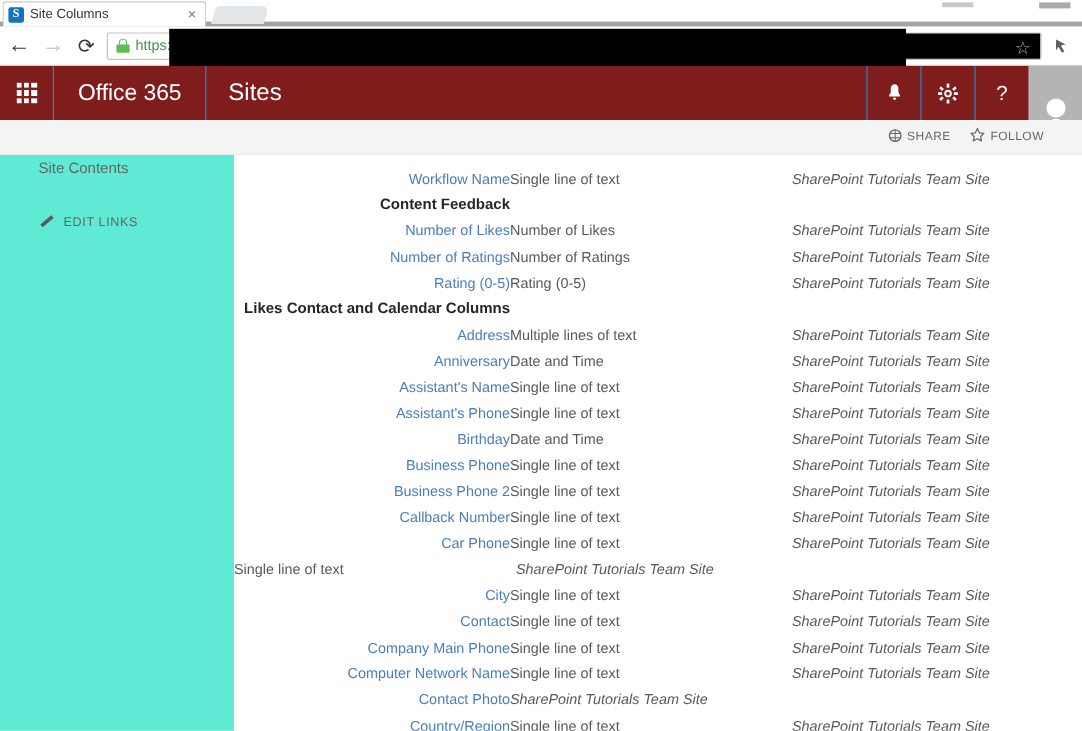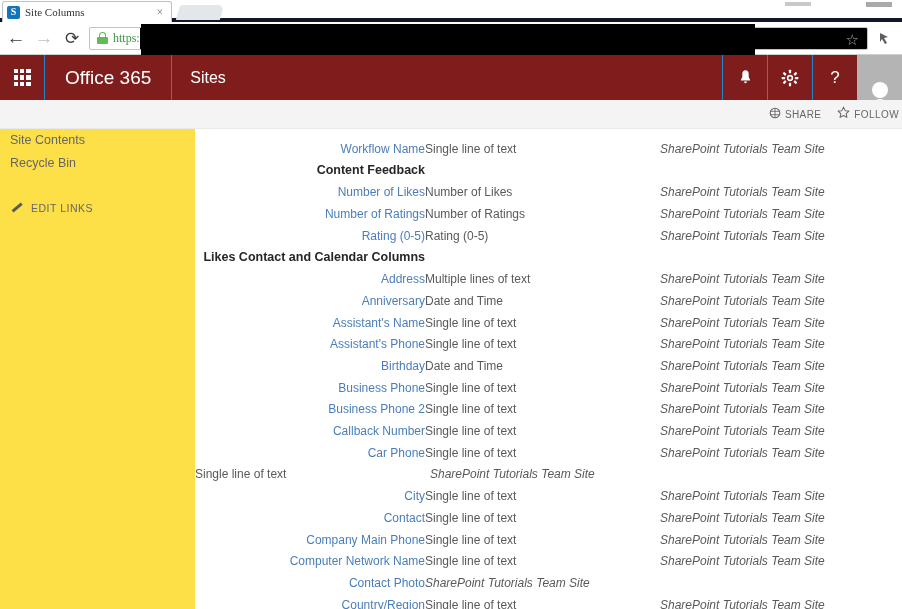--- a/index.html
+++ b/index.html
@@ -7,22 +7,21 @@
     width: 902px; height: 609px;
     overflow: hidden;
     background: #ffffff;
     font-family: "Liberation Sans", sans-serif;
   }
 
   
   .browser {
     position: absolute; left: 0; top: 0;
     width: 902px; height: 64px;
-    background: #0f172a;
-    font-family: Liberation Serif, serif;
+    background: #a3a3a3;
   }
   .win-strip {
     position: absolute; left: 0; top: 0;
     width: 902px; height: 18px;
     background: #ffffff;
   }
   .win-btn {
     position: absolute; top: 2px;
     width: 26px; height: 4px;
     background: #c8c8c8;
@@ -183,21 +182,21 @@
     padding: 0 20px;
     color: #ffffff;
     font-size: 19px;
     border-right: 1px solid #2387d0;
     white-space: nowrap;
   }
   .sitename {
     display: flex; align-items: center;
     padding: 0 18px;
     color: #ffffff;
-    font-size: 16px;
+    font-size: 20px;
     white-space: nowrap;
   }
   .suite-spacer { flex: 1 1 auto; }
   .suite-icon {
     width: 45px;
     display: flex; align-items: center; justify-content: center;
     color: #ffffff; font-size: 17px;
     border-left: 1px solid #2387d0;
   }
   .suite-avatar {
@@ -212,38 +211,38 @@
     box-shadow: 0 16px 0 -1px #ffffff;
   }
 
   
   .cmdbar {
     position: absolute; left: 0; top: 100px;
     width: 902px; height: 29px;
     background: #f4f4f4;
     border-bottom: 1px solid #eaeaea;
     display: flex; align-items: center; justify-content: flex-end;
-    padding-right: 3px;
+    padding-right: 32px;
     z-index: 2;
   }
   .cmd-link {
     display: flex; align-items: center;
     margin-left: 16px;
     font-size: 10px; color: #666666;
     letter-spacing: 0.4px;
     white-space: nowrap;
   }
   .cmd-link .gl { font-size: 12px; margin-right: 4px; color: #666666; }
 
   
   .leftnav {
     position: absolute; left: 0; top: 129px;
     width: 195px; height: 480px;
-    background: #fde047;
-    padding-left: 10px;
+    background: #5eead4;
+    padding-left: 32px;
     z-index: 1;
   }
   .nav-item {
     font-size: 12.5px; color: #666666;
     padding: 4px 0 5px 0;
     white-space: nowrap;
   }
   .nav-edit {
     display: flex; align-items: center;
     margin-top: 26px;
@@ -405,21 +404,20 @@
       <svg width="13" height="13" viewBox="0 0 14 14" aria-hidden="true">
         <path d="M7 1.2 L8.8 5 L12.8 5.5 L9.9 8.3 L10.7 12.3 L7 10.3 L3.3 12.3 L4.1 8.3 L1.2 5.5 L5.2 5 Z" fill="none" stroke="#666666" stroke-width="1.1" stroke-linejoin="round"></path>
       </svg>
     </span>
     <span>FOLLOW</span>
   </div>
 </div>
 
 <div class="leftnav">
   <div class="nav-item">Site Contents</div>
-  <div class="nav-item">Recycle Bin</div>
   <div class="nav-edit">
     <span class="pencil"></span>
     <span>EDIT LINKS</span>
   </div>
 </div>
 
 <div class="content">
   <div class="rows" id="rows">
       <div class="row">
         <div class="c-name"><span class="link"></span></div>

